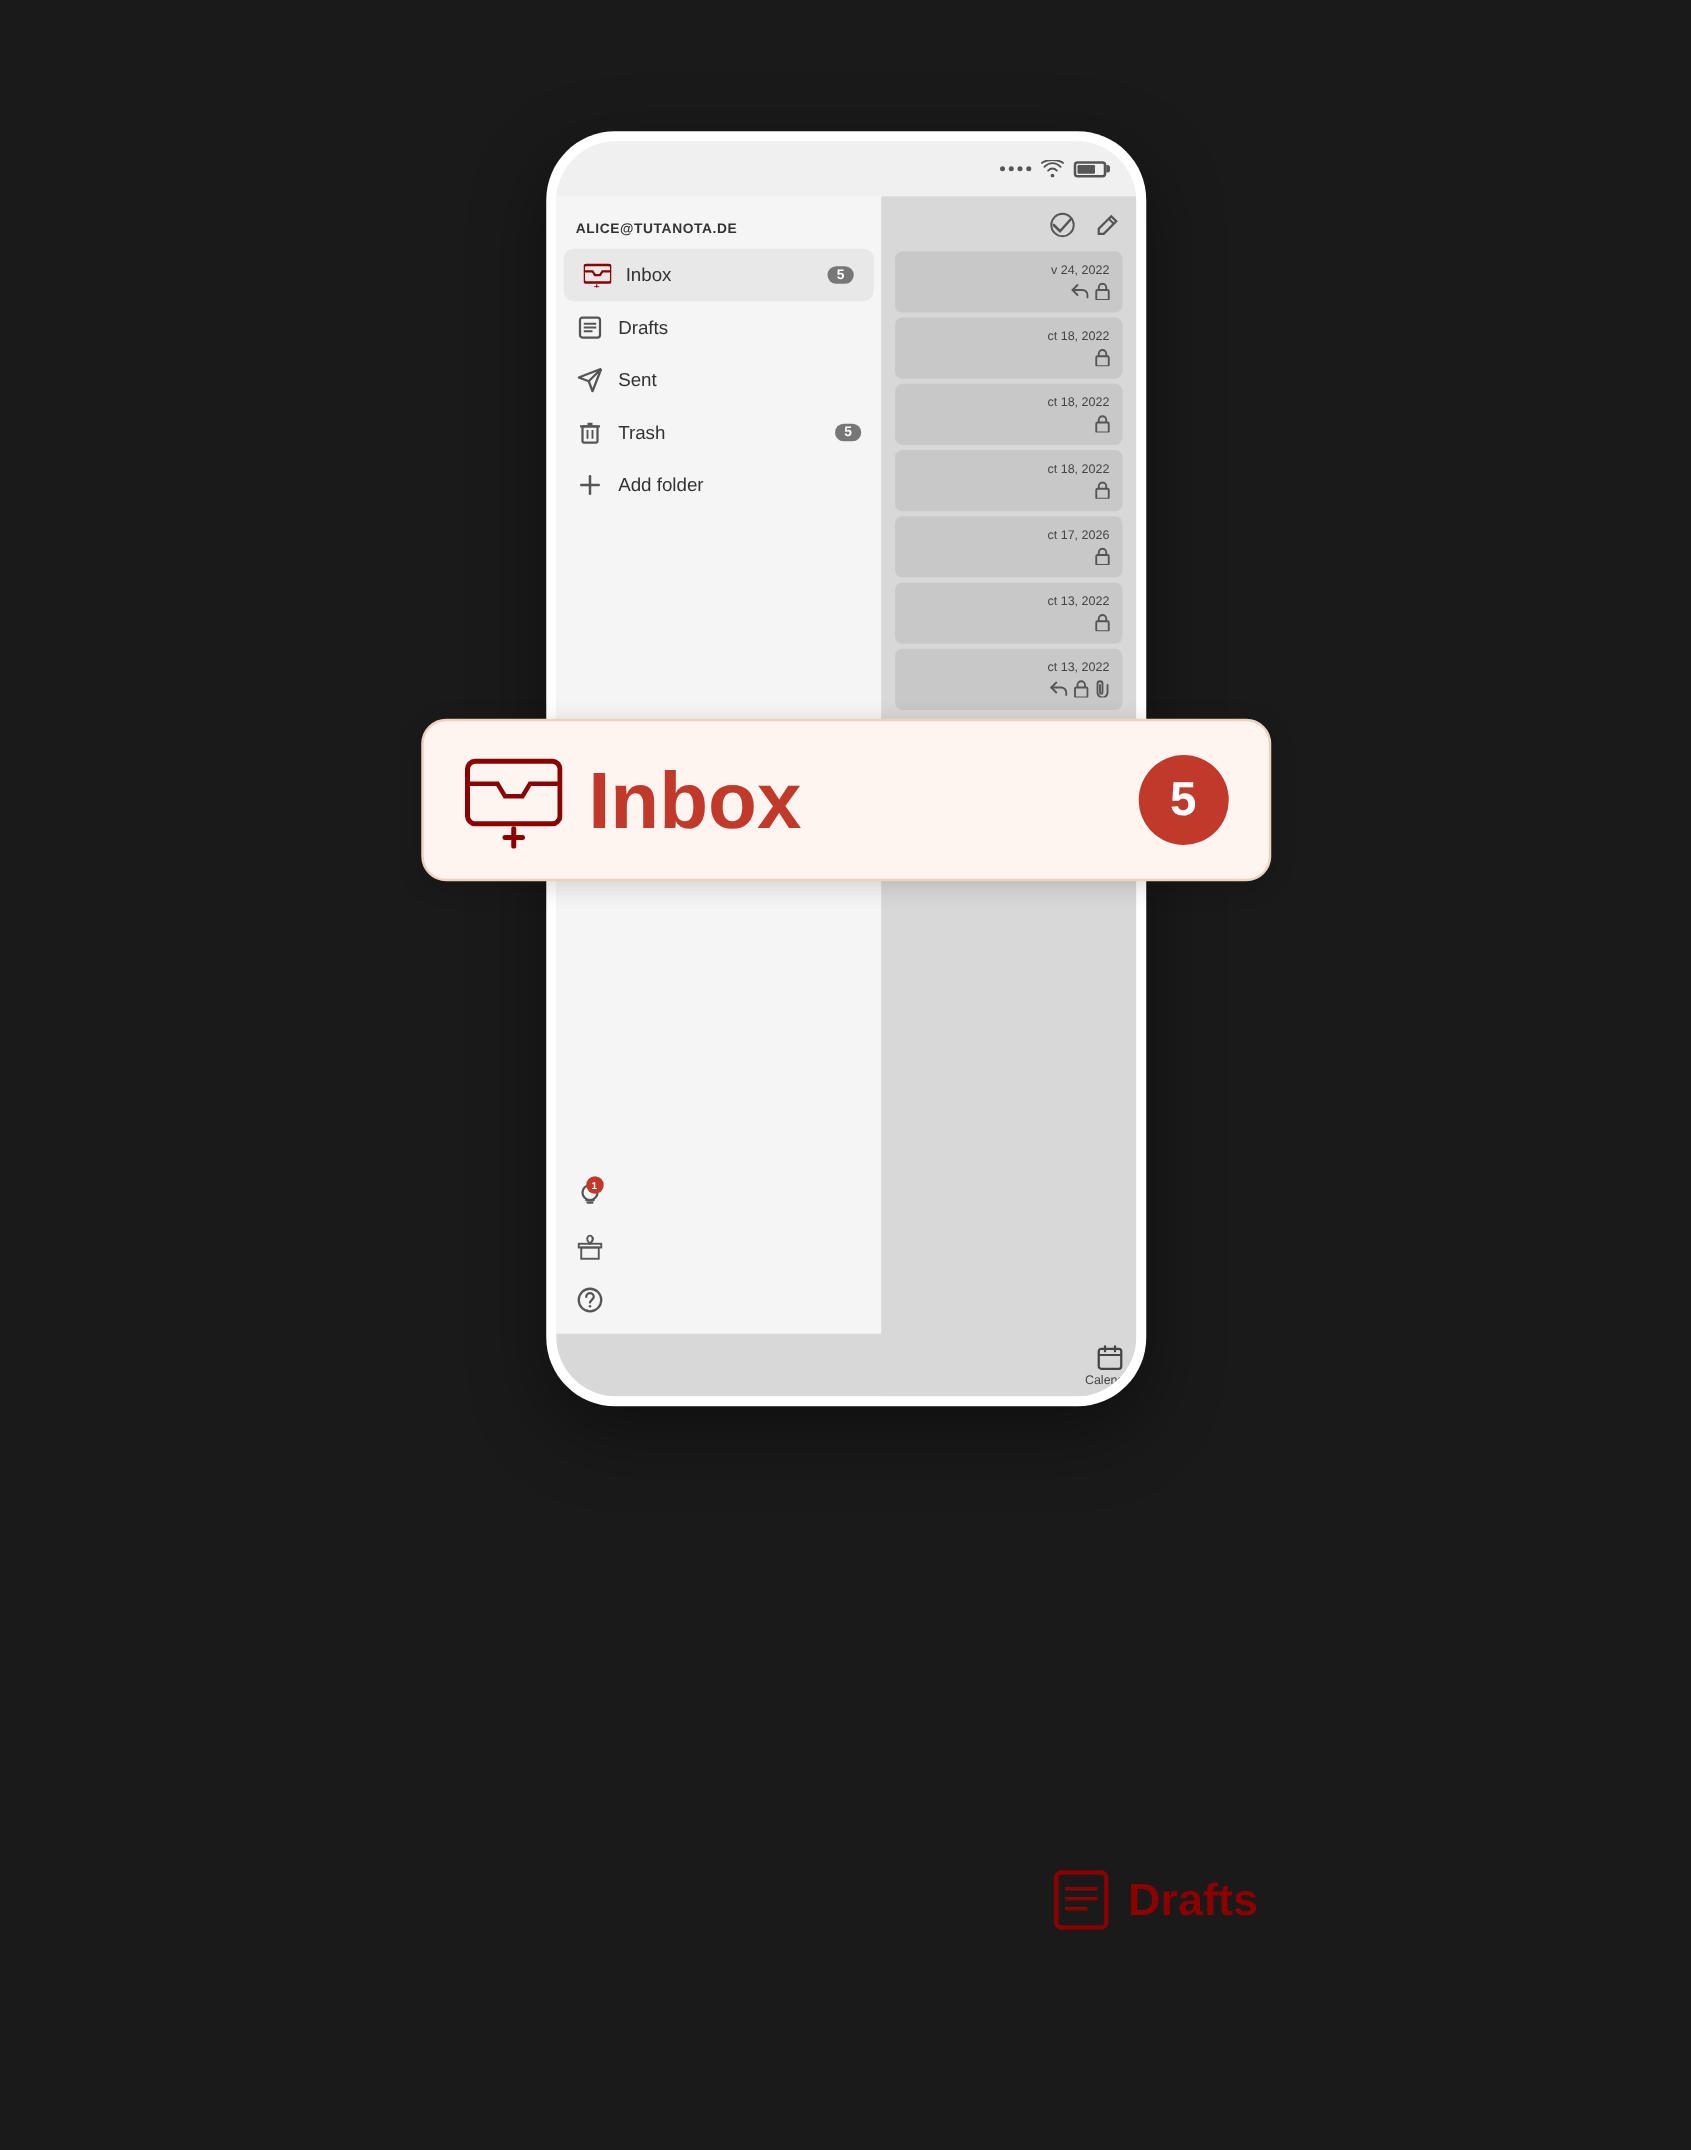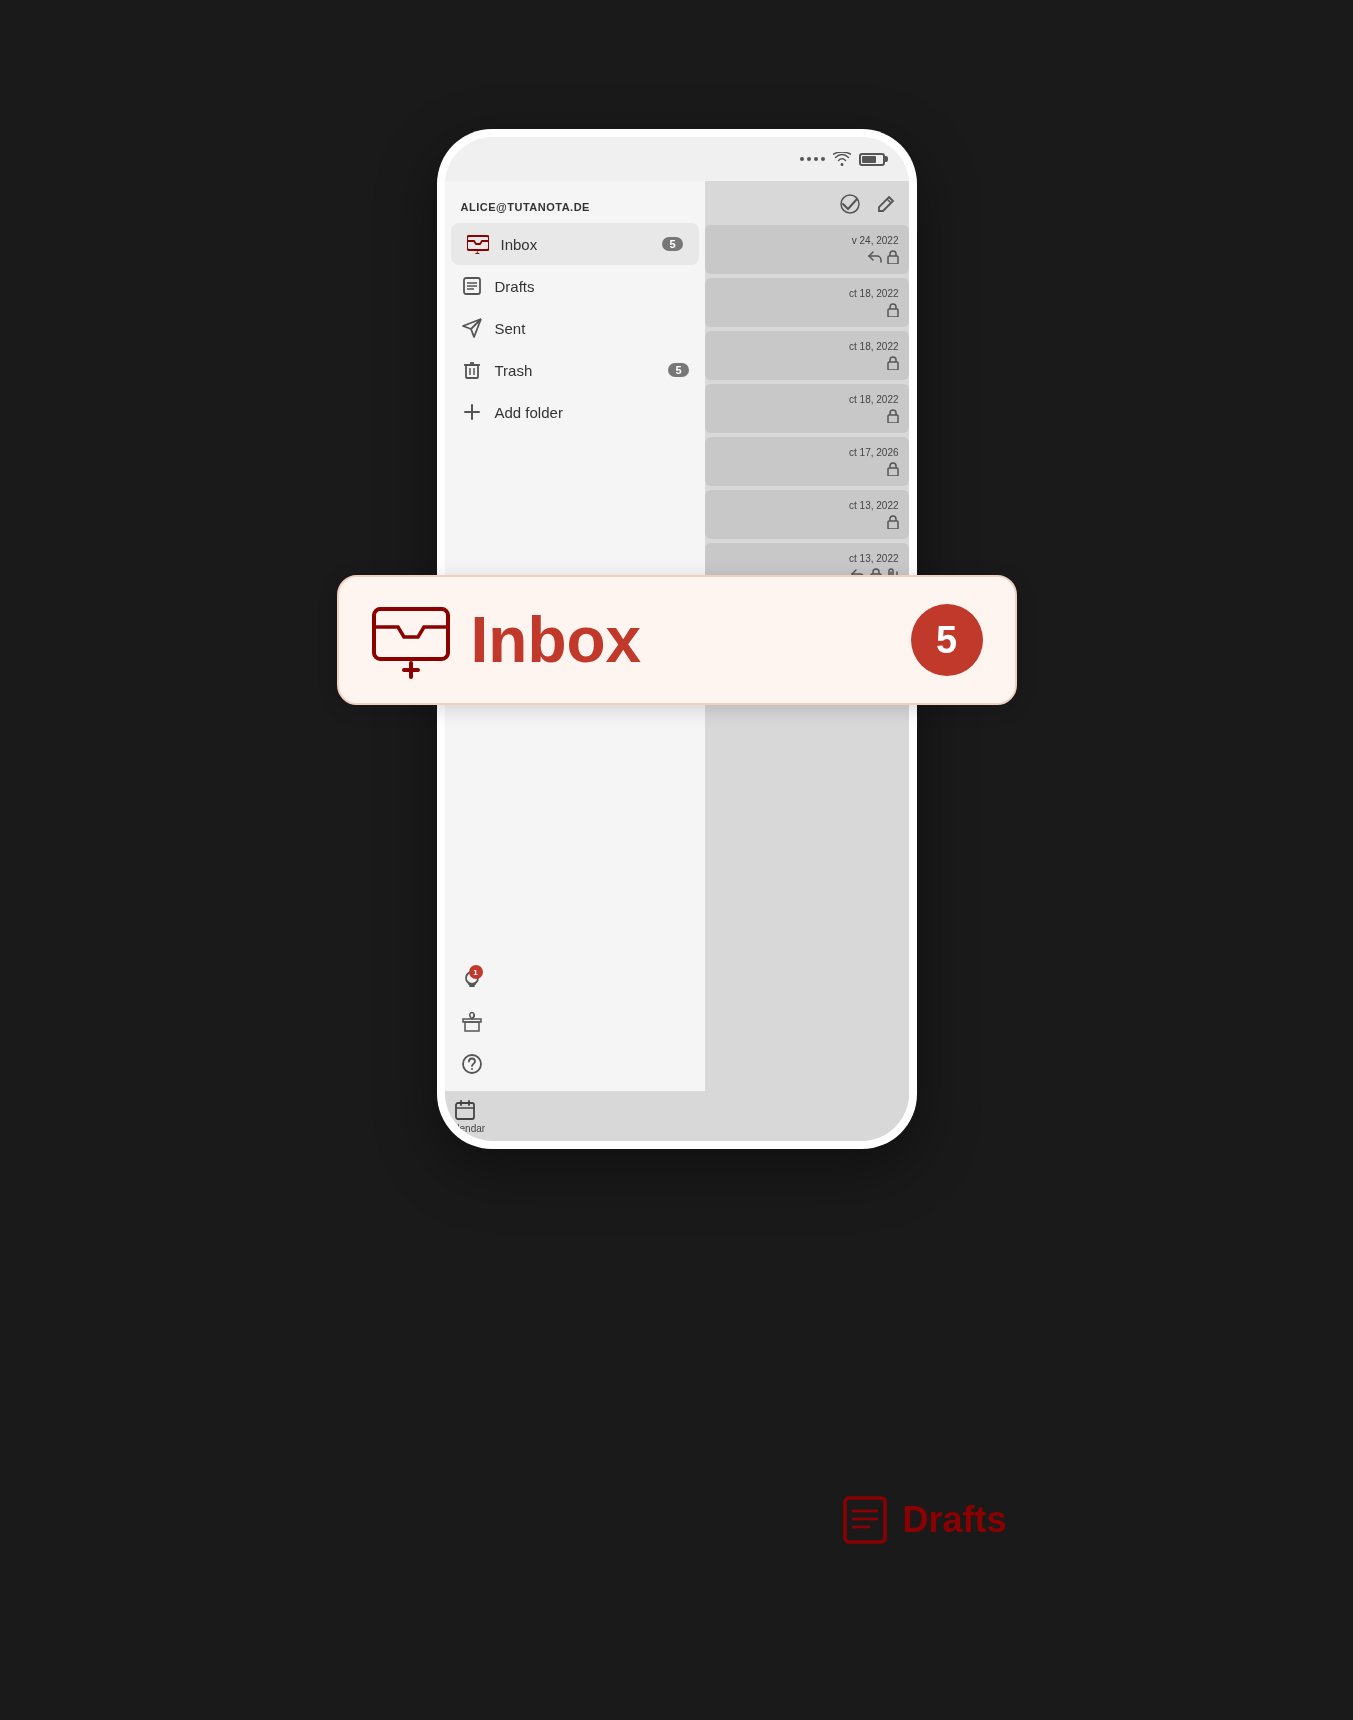--- a/index.html
+++ b/index.html
@@ -19,21 +19,21 @@
       width: 700px;
       height: 1550px;
       display: flex;
       align-items: center;
       justify-content: center;
     }
 
     
     .phone {
       position: absolute;
-      top: 44px;
+      top: 20px;
       left: 50%;
       transform: translateX(-50%);
       width: 480px;
       height: 1020px;
       background: #ffffff;
       border-radius: 55px;
       box-shadow: 0 20px 60px rgba(0,0,0,0.4);
       overflow: hidden;
     }
 
@@ -229,21 +229,21 @@
     .email-list-header {
       display: flex;
       align-items: center;
       justify-content: flex-end;
       padding: 4px 12px 8px 12px;
       gap: 14px;
     }
 
     .email-item {
       background: #c8c8c8;
-      margin: 2px 0;
+      margin: 2px 11px;
       border-radius: 6px;
       padding: 10px 10px;
       display: flex;
       flex-direction: column;
       gap: 4px;
     }
 
     .email-item-date {
       font-size: 10px;
       color: #444;
@@ -262,21 +262,21 @@
     
     .bottom-tab {
       position: absolute;
       bottom: 0;
       left: 0;
       right: 0;
       height: 50px;
       background: #d8d8d8;
       display: flex;
       align-items: center;
-      justify-content: flex-start;
+      justify-content: flex-end;
       gap: 4px;
     }
 
     .calendar-tab {
       display: flex;
       flex-direction: column;
       align-items: center;
       gap: 2px;
       font-size: 10px;
       color: #444;

